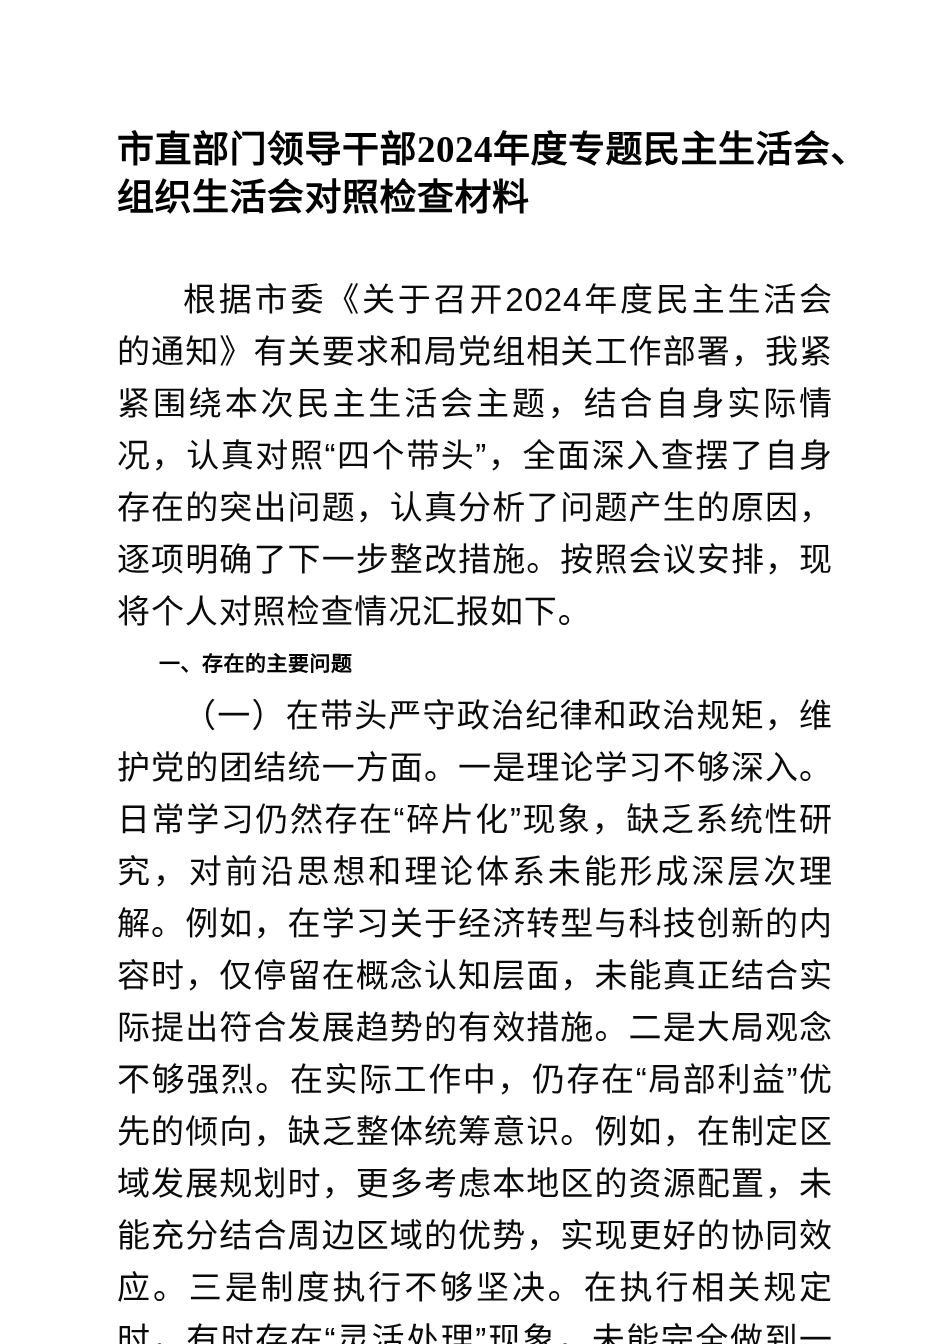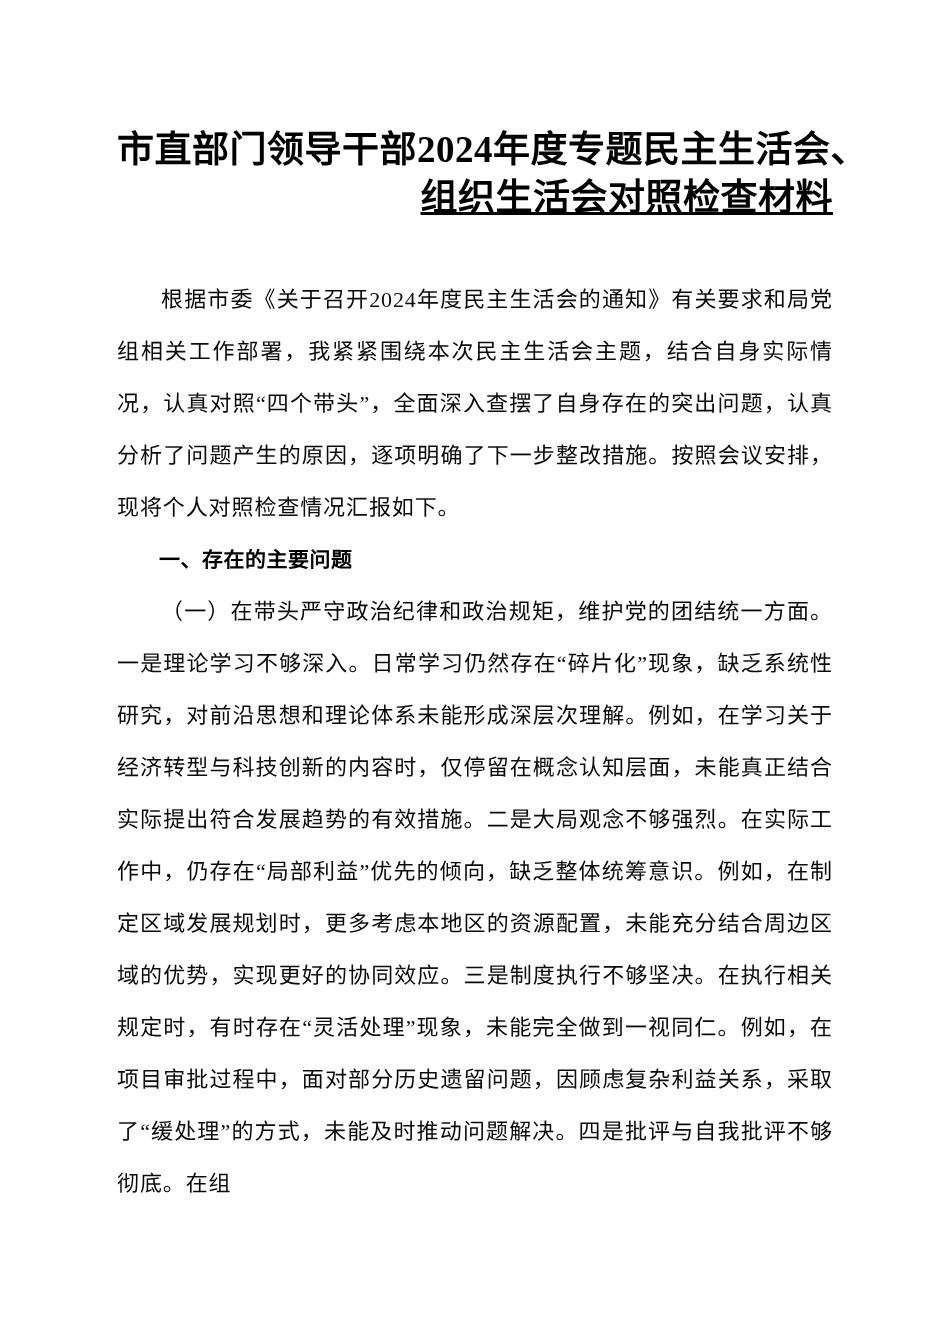--- a/index.html
+++ b/index.html
@@ -43,43 +43,42 @@
     color: #000000;
     padding-top: 126px;
   }
 
   .doc-title .t-line {
     display: block;
     white-space: nowrap;
   }
 
   .doc-title .t-line-2 {
-    text-align: right;
-    text-decoration: underline;
+    text-align: left;
   }
 
   
   .section-heading {
     margin: 0;
     padding: 0;
     font-family: "Liberation Sans", "DejaVu Sans", sans-serif;
     font-weight: bold;
     font-size: 21px;
     line-height: 52px;
     text-indent: 2em;
     letter-spacing: 0.5px;
     color: #000000;
   }
 
   
   .body-para {
     margin: 0;
     padding: 0;
-    font-family: Liberation Serif, serif;
-    font-size: 22px;
+    font-family: Liberation Sans, sans-serif;
+    font-size: 33px;
     line-height: 52px;
     text-indent: 2em;
     text-align: justify;
     text-justify: inter-ideograph;
     letter-spacing: 0.9px;
     color: #0a0a0a;
     word-break: break-all;
   }
 
   .spacer-before-intro { height: 52px; }

